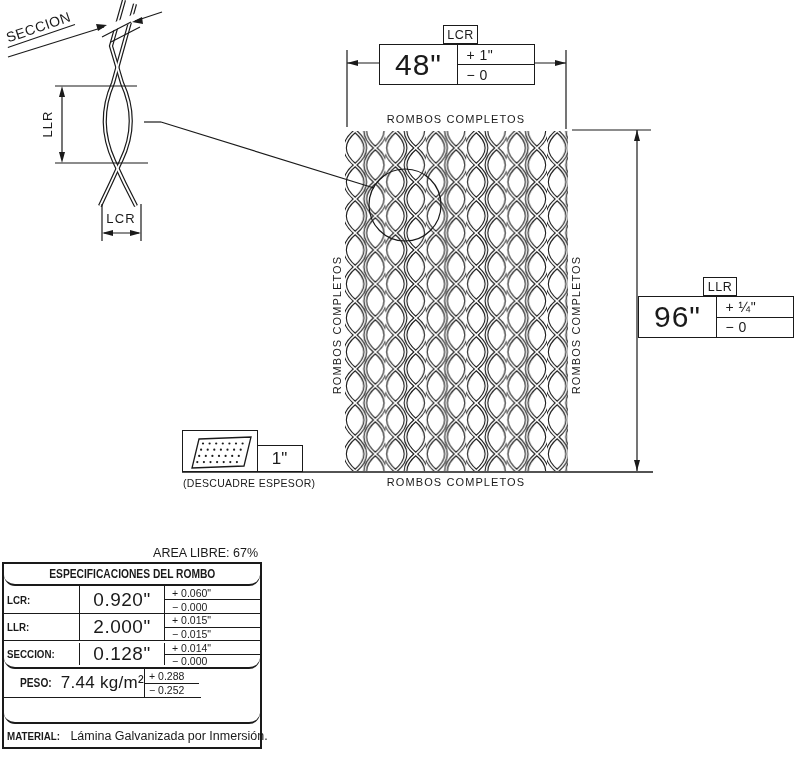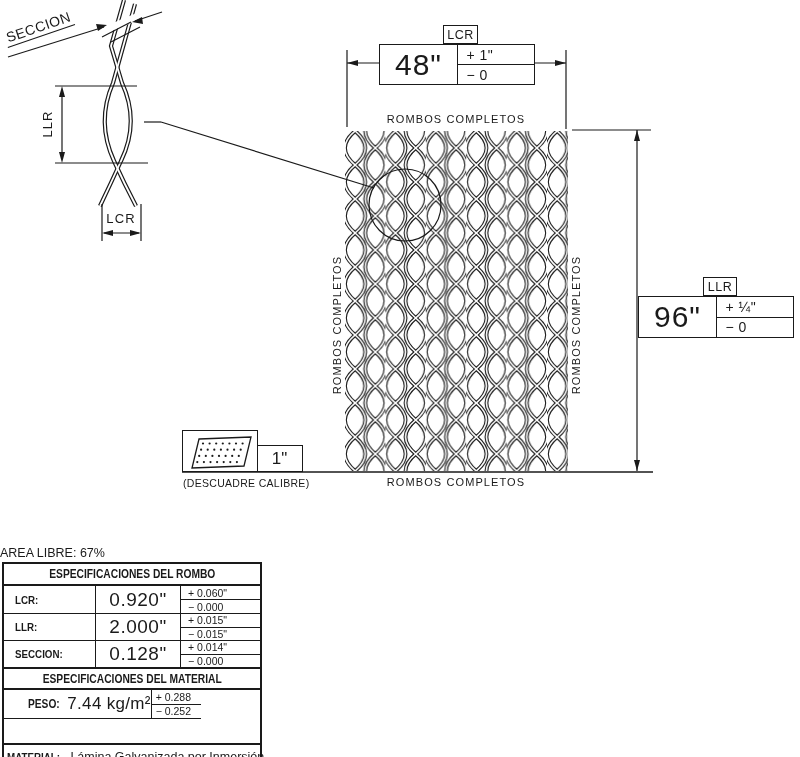--- a/index.html
+++ b/index.html
@@ -20,29 +20,29 @@
   .seclab{position:absolute;left:8px;top:30px;font-size:14px;letter-spacing:.5px;
           border-bottom:1.5px solid #1a1a1a;padding:0 2px 1px 2px;
           transform:rotate(-19deg);transform-origin:0 100%;z-index:3;}
   .cond{display:inline-block;transform:scaleX(.85);transform-origin:0 50%;white-space:nowrap;font-weight:bold;}
   .cond-c{display:inline-block;transform:scaleX(.82);white-space:nowrap;font-weight:bold;}
   
   .spec-table{position:absolute;left:2px;top:562px;width:256px;border:2px solid #1a1a1a;
               background:#fff;box-sizing:content-box;z-index:2;}
   .tr{display:flex;align-items:stretch;}
   .th{justify-content:center;align-items:center;font-size:12.5px;}
-  .cell{display:flex;align-items:center;box-sizing:border-box;margin-left:8px;}
+  .cell{display:flex;align-items:center;box-sizing:border-box;}
   .lblcell{width:75px;padding-left:3px;font-size:11.5px;}
   .valcell{width:86px;justify-content:center;font-size:19px;letter-spacing:.5px;
            border-left:1.5px solid #1a1a1a;border-right:1.5px solid #1a1a1a;}
   .tolcell{flex:1;display:flex;flex-direction:column;}
   .tolcell .half{flex:1;display:flex;align-items:center;padding-left:7px;font-size:10.5px;}
   .tolcell .half.first{border-bottom:1.2px solid #1a1a1a;}
-  .area-libre{position:absolute;left:0;top:546px;width:258px;text-align:left;font-size:12.5px;z-index:2;}
-  .bb2{border-bottom:2px solid #1a1a1a;}
+  .area-libre{position:absolute;left:0;top:546px;width:258px;text-align:right;font-size:12.5px;z-index:2;}
+  .bb2{border-bottom:2px solid #1a1a1a;border-radius:11px;}
   .bb1{border-bottom:1.5px solid #1a1a1a;}
   .pvcell{width:140px;padding-left:16px;align-items:baseline;display:flex;box-sizing:border-box;align-items:center;justify-content:space-between;}
   .pvcell .v{font-size:17px;letter-spacing:.3px;margin-left:2px;white-space:nowrap;}
   .ptol{width:55px;border-left:1.5px solid #1a1a1a;display:flex;flex-direction:column;box-sizing:border-box;}
   .ptol .half{flex:1;display:flex;align-items:center;padding-left:4px;font-size:10.5px;white-space:nowrap;}
   .ptol .half.first{border-bottom:1.2px solid #1a1a1a;}
   .calcell{flex:1;border-left:1.5px solid #1a1a1a;display:flex;flex-direction:column;
            align-items:center;justify-content:center;box-sizing:border-box;}
   .calcell .c1{font-size:11px;}
   .calcell .c2{font-size:23px;letter-spacing:2px;line-height:1;}
@@ -186,21 +186,21 @@
 
 <div class="dimbox tagbox" style="left:703px;top:277px;width:34px;height:19px;">LLR</div>
 <div class="dimbox bigval" style="left:638px;top:296px;width:79px;height:42px;">96"</div>
 <div class="dimbox tolbox" style="left:715.5px;top:296px;width:78px;height:42px;display:flex;">
   <div class="half first">+ ¼"</div>
   <div class="half">− 0</div>
 </div>
 
 <div class="dimbox" style="left:182px;top:430px;width:76px;height:42px;background:transparent;"></div>
 <div class="dimbox" style="left:256.5px;top:445px;width:46px;height:27px;font-size:17px;">1"</div>
-<div class="dwlabel" style="left:183px;top:477px;font-size:10.5px;letter-spacing:.3px;">(DESCUADRE CALIBRE)</div>
+<div class="dwlabel" style="left:183px;top:477px;font-size:10.5px;letter-spacing:.3px;">(DESCUADRE ESPESOR)</div>
 
 <div class="area-libre">AREA LIBRE: 67%</div>
 
 <div class="spec-table">
   <div class="tr th bb2" style="height:20px;">
     <span class="cond-c">ESPECIFICACIONES DEL ROMBO</span>
   </div>
 
   <div class="tr bb1" style="height:27px;">
     <div class="cell lblcell">
@@ -217,34 +217,31 @@
     <div class="cell lblcell">
         <span class="cond">LLR:</span>
       </div>
     <div class="cell valcell">2.000"</div>
     <div class="tolcell">
       <div class="half first">+ 0.015"</div>
       <div class="half">− 0.015"</div>
     </div>
   </div>
 
-  <div class="tr bb2" style="height:26px;">
+  <div class="tr bb2" style="height:26px;align-items:center;">
     <div class="cell lblcell">
         <span class="cond">SECCION:</span>
       </div>
     <div class="cell valcell">0.128"</div>
     <div class="tolcell">
       <div class="half first">+ 0.014"</div>
       <div class="half">− 0.000</div>
     </div>
   </div>
 
-  <div class="tr th bb2" style="height:19px;">
-    <span class="cond-c">ESPECIFICACIONES DEL MATERIAL</span>
-  </div>
 
   <div class="tr bb2" style="height:53px;">
     <div style="width:196.5px;display:flex;flex-direction:column;">
       <div class="tr bb1" style="height:28px;flex:none;">
         <div class="cell pvcell">
           <span class="cond" style="font-size:12px;">PESO:</span>
           <span class="v">7.44 kg/m²</span>
         </div>
         <div class="ptol">
           <div class="half first">+ 0.288</div>

